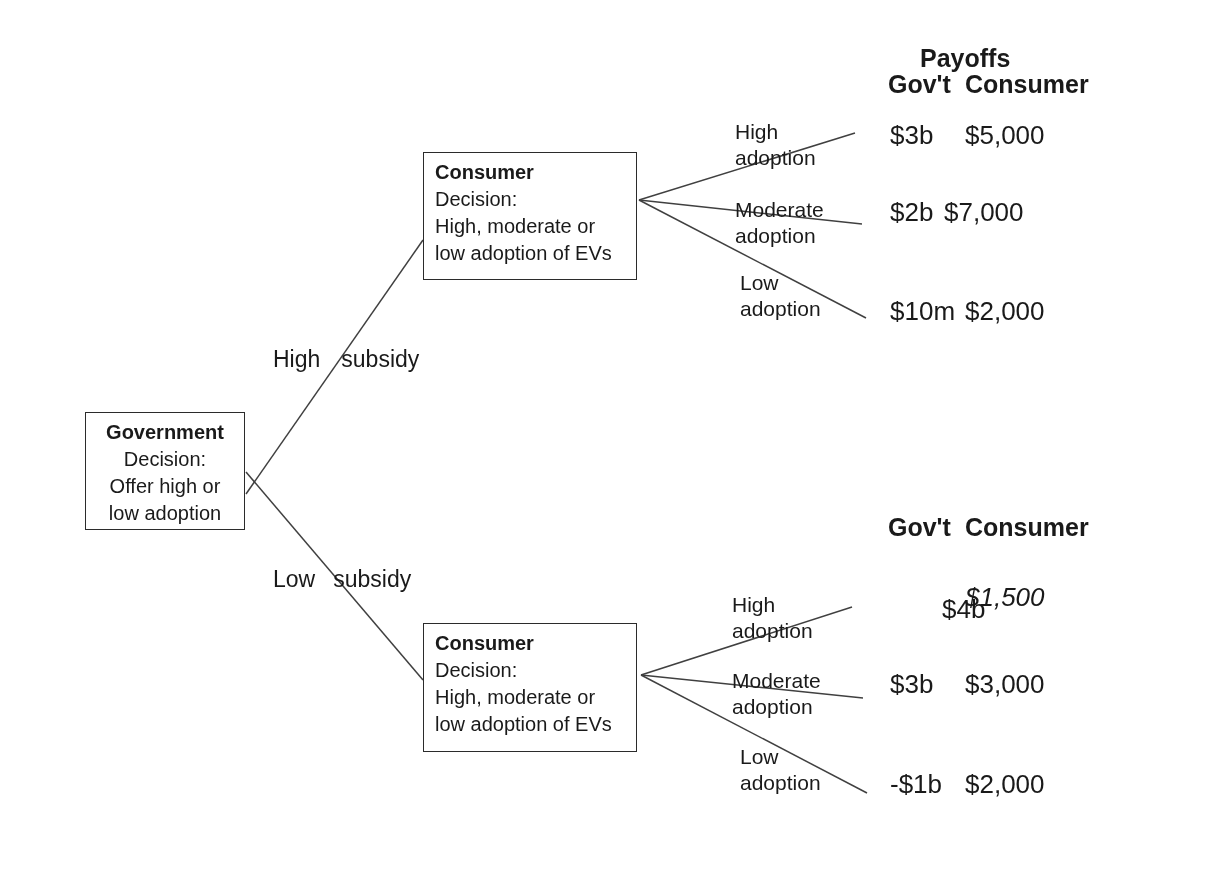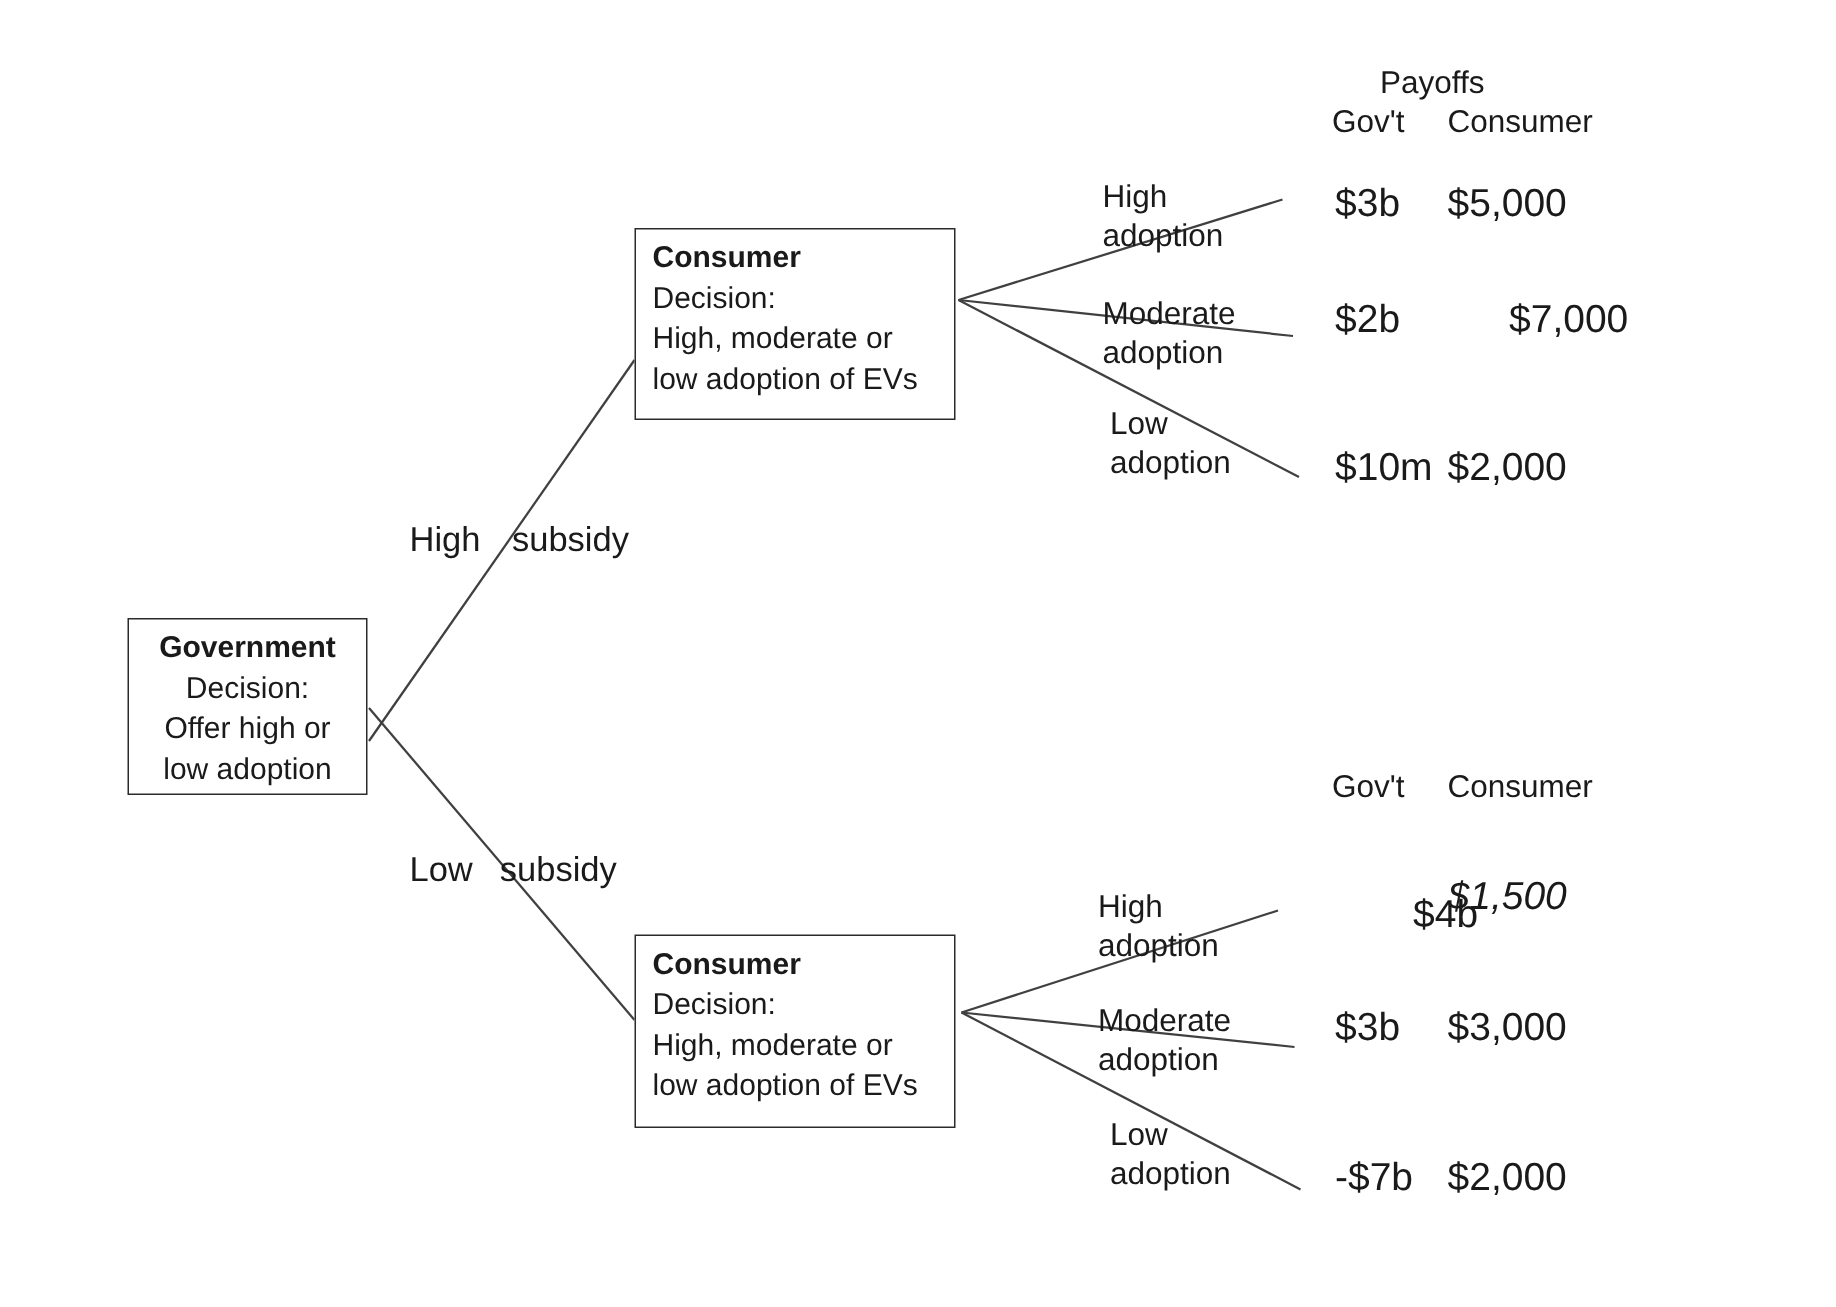--- a/index.html
+++ b/index.html
@@ -24,21 +24,21 @@
     z-index: 2;
     background: #ffffff;
     border: 1.6px solid #2b2b2b;
     box-sizing: border-box;
     font-size: 20px;
     line-height: 27px;
     padding: 6px 11px;
     white-space: nowrap;
   }
   .node-box .node-title { font-weight: bold; }
-  .col-header { font-weight: normal; font-size: 21px; white-space: nowrap; }
+  .col-header { font-weight: bold; font-size: 25px; white-space: nowrap; }
   .payoff-val { font-size: 26px; white-space: nowrap; }
   .branch-label {
     font-size: 21px;
     line-height: 26px;
     white-space: nowrap;
   }
   .subsidy-label {
     font-size: 23px;
     white-space: nowrap;
     display: flex;
@@ -110,37 +110,37 @@
     <div>adoption</div>
   </div>
   <div class="branch-label abs" style="left:740px; top:270px;">
     <div>Low</div>
     <div>adoption</div>
   </div>
 
   <div class="payoff-val abs" style="left:890px; top:120px;">$3b</div>
   <div class="payoff-val abs" style="left:965px; top:120px;">$5,000</div>
   <div class="payoff-val abs" style="left:890px; top:197px;">$2b</div>
-  <div class="payoff-val abs" style="left:1006px; top:197px;">$7,000</div>
+  <div class="payoff-val abs" style="left:944px; top:197px;">$7,000</div>
   <div class="payoff-val abs" style="left:890px; top:296px;">$10m</div>
   <div class="payoff-val abs" style="left:965px; top:296px;">$2,000</div>
 
   <div class="branch-label abs" style="left:732px; top:592px;">
     <div>High</div>
     <div>adoption</div>
   </div>
   <div class="branch-label abs" style="left:732px; top:668px;">
     <div>Moderate</div>
     <div>adoption</div>
   </div>
   <div class="branch-label abs" style="left:740px; top:744px;">
     <div>Low</div>
     <div>adoption</div>
   </div>
 
   <div class="payoff-val abs" style="left:942px; top:594px;">$4b</div>
   <div class="payoff-val abs" style="left:965px; top:582px;font-style:italic;">$1,500</div>
   <div class="payoff-val abs" style="left:890px; top:669px;">$3b</div>
   <div class="payoff-val abs" style="left:965px; top:669px;">$3,000</div>
-  <div class="payoff-val abs" style="left:890px; top:769px;">-$7b</div>
+  <div class="payoff-val abs" style="left:890px; top:769px;">-$1b</div>
   <div class="payoff-val abs" style="left:965px; top:769px;">$2,000</div>
 
 </div>
 
 </body></html>

